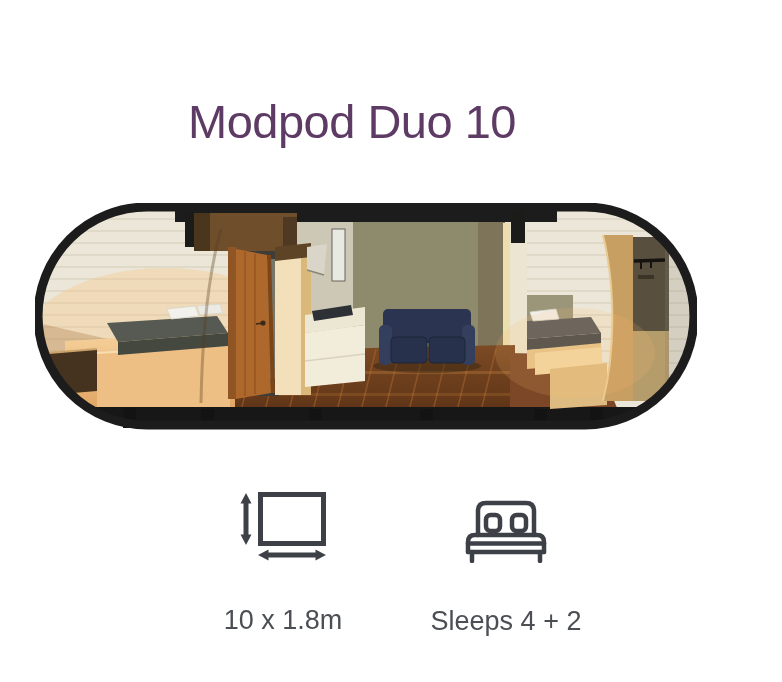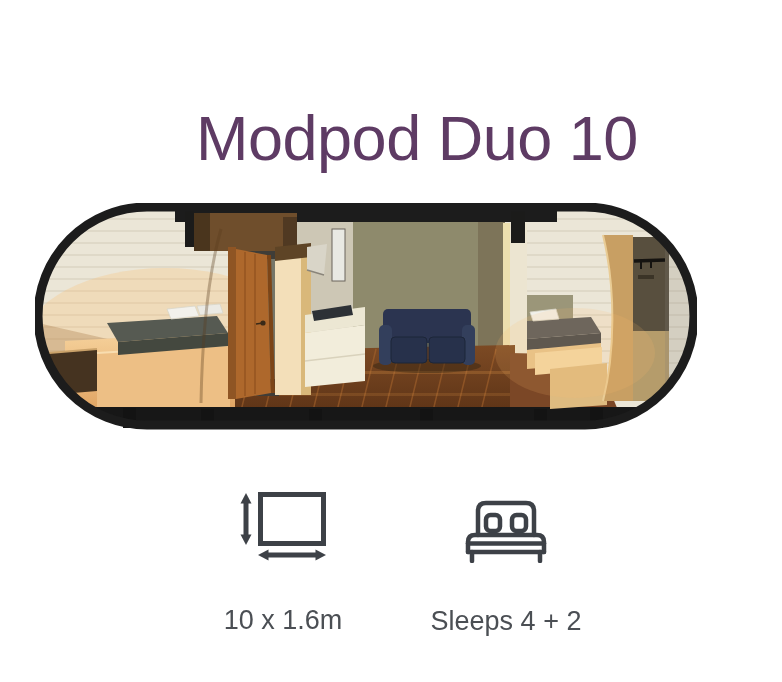--- a/index.html
+++ b/index.html
@@ -1,19 +1,19 @@
 <!DOCTYPE html>
 <html style="--color-title: #5e3b64; --color-icon: #3d4147; --color-label: #4b4f54; --color-outline: #1c1c1c;"><head>
 <meta charset="utf-8">
 <style>
   html,body{margin:0;padding:0;background:#ffffff;}
   .canvas{position:relative;width:782px;height:682px;background:#ffffff;overflow:hidden;
           font-family:"Liberation Sans", sans-serif;}
-  .title{position:absolute;left:180px;top:88px;margin:16px;
-         font-size:63px;font-weight:400;letter-spacing:-0.5px;line-height:1.1;
+  .title{position:absolute;left:180px;top:88px;margin:8px;
+         font-size:47px;font-weight:400;letter-spacing:-0.5px;line-height:1.1;
          color:var(--color-title,#5e3b64);}
   .pod-wrap{position:absolute;left:35px;top:203px;width:662px;height:234px;}
   .spec{position:absolute;width:190px;text-align:center;color:var(--color-icon,#3d4147);}
   .spec--dim{left:188px;top:492px;}
   .spec--sleep{left:411px;top:499px;}
   .spec .ic{display:block;margin:0 auto;}
   .spec-label{margin-top:38px;font-size:27px;line-height:1.2;font-weight:400;
               color:var(--color-label,#4b4f54);}
   .spec--sleep .spec-label{margin-top:42px;}
   svg{display:block;}
@@ -176,21 +176,21 @@
         <path d="M7,10 V44"></path>
         <path d="M29,63 H77"></path>
       </g>
       <g fill="currentColor">
         <polygon points="7,1 1.5,11.5 12.5,11.5"></polygon>
         <polygon points="7,53 1.5,42.5 12.5,42.5"></polygon>
         <polygon points="19,63 29.5,57.5 29.5,68.5"></polygon>
         <polygon points="87,63 76.5,57.5 76.5,68.5"></polygon>
       </g>
     </svg>
-    <div class="spec-label">10 x 1.6m</div>
+    <div class="spec-label">10 x 1.8m</div>
   </div>
 
   <div class="spec spec--sleep">
     <svg class="ic" width="84" height="64" viewBox="0 0 84 64">
       <g stroke="currentColor" stroke-width="4.5" fill="none" stroke-linecap="round" stroke-linejoin="round">
         <path d="M14,36 V12 Q14,4 22,4 H62 Q70,4 70,12 V36"></path>
         <rect x="22" y="16" width="14" height="16" rx="4.5"></rect>
         <rect x="48" y="16" width="14" height="16" rx="4.5"></rect>
         <path d="M4,53 V43 Q4,36 11,36 H73 Q80,36 80,43 V53"></path>
         <path d="M4,44.5 H80"></path>

